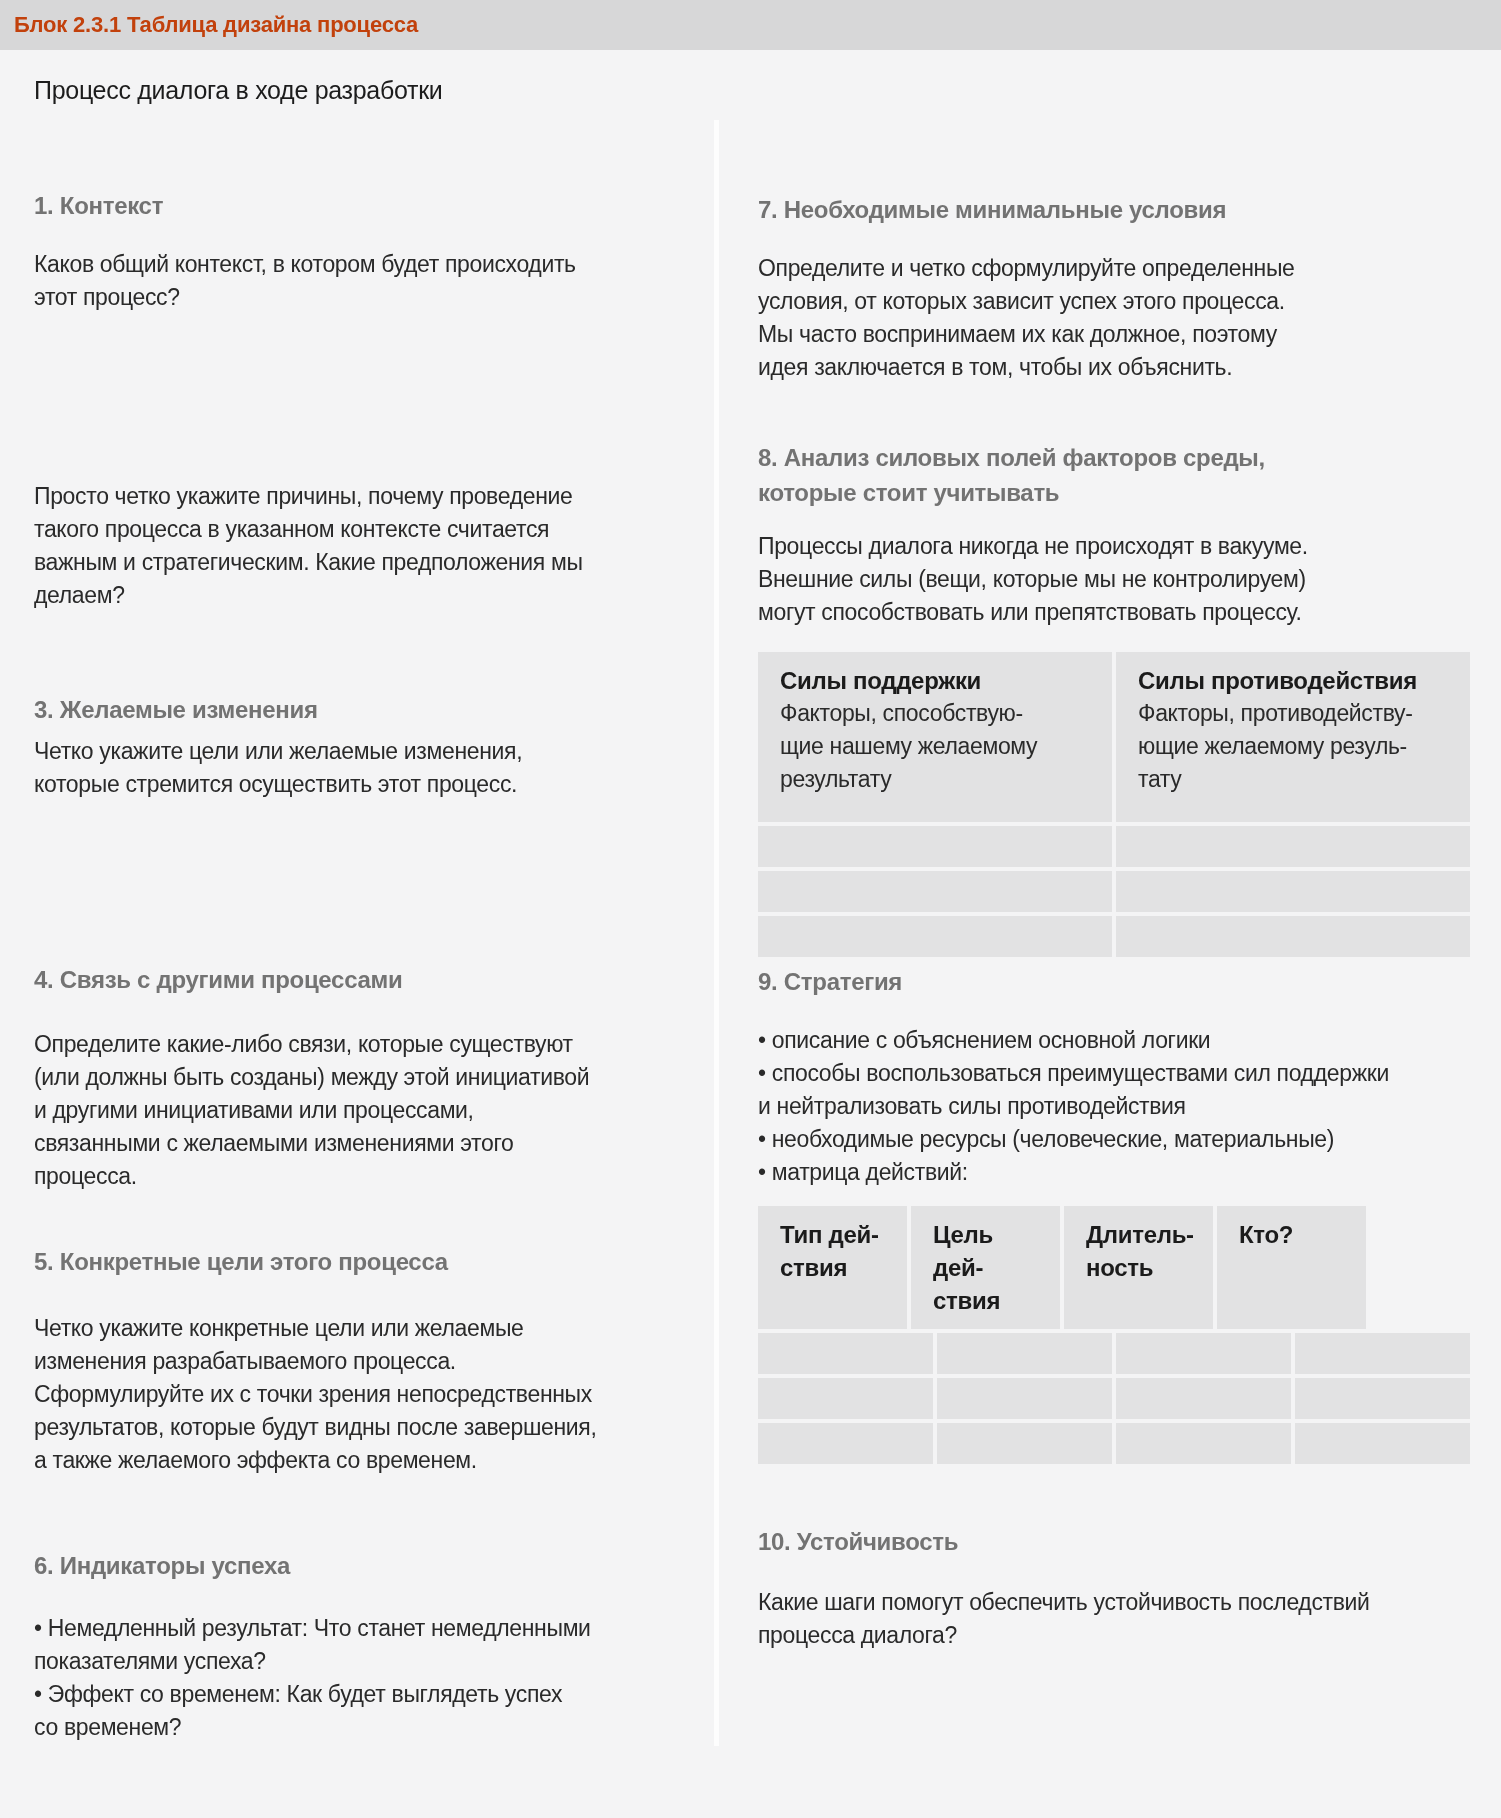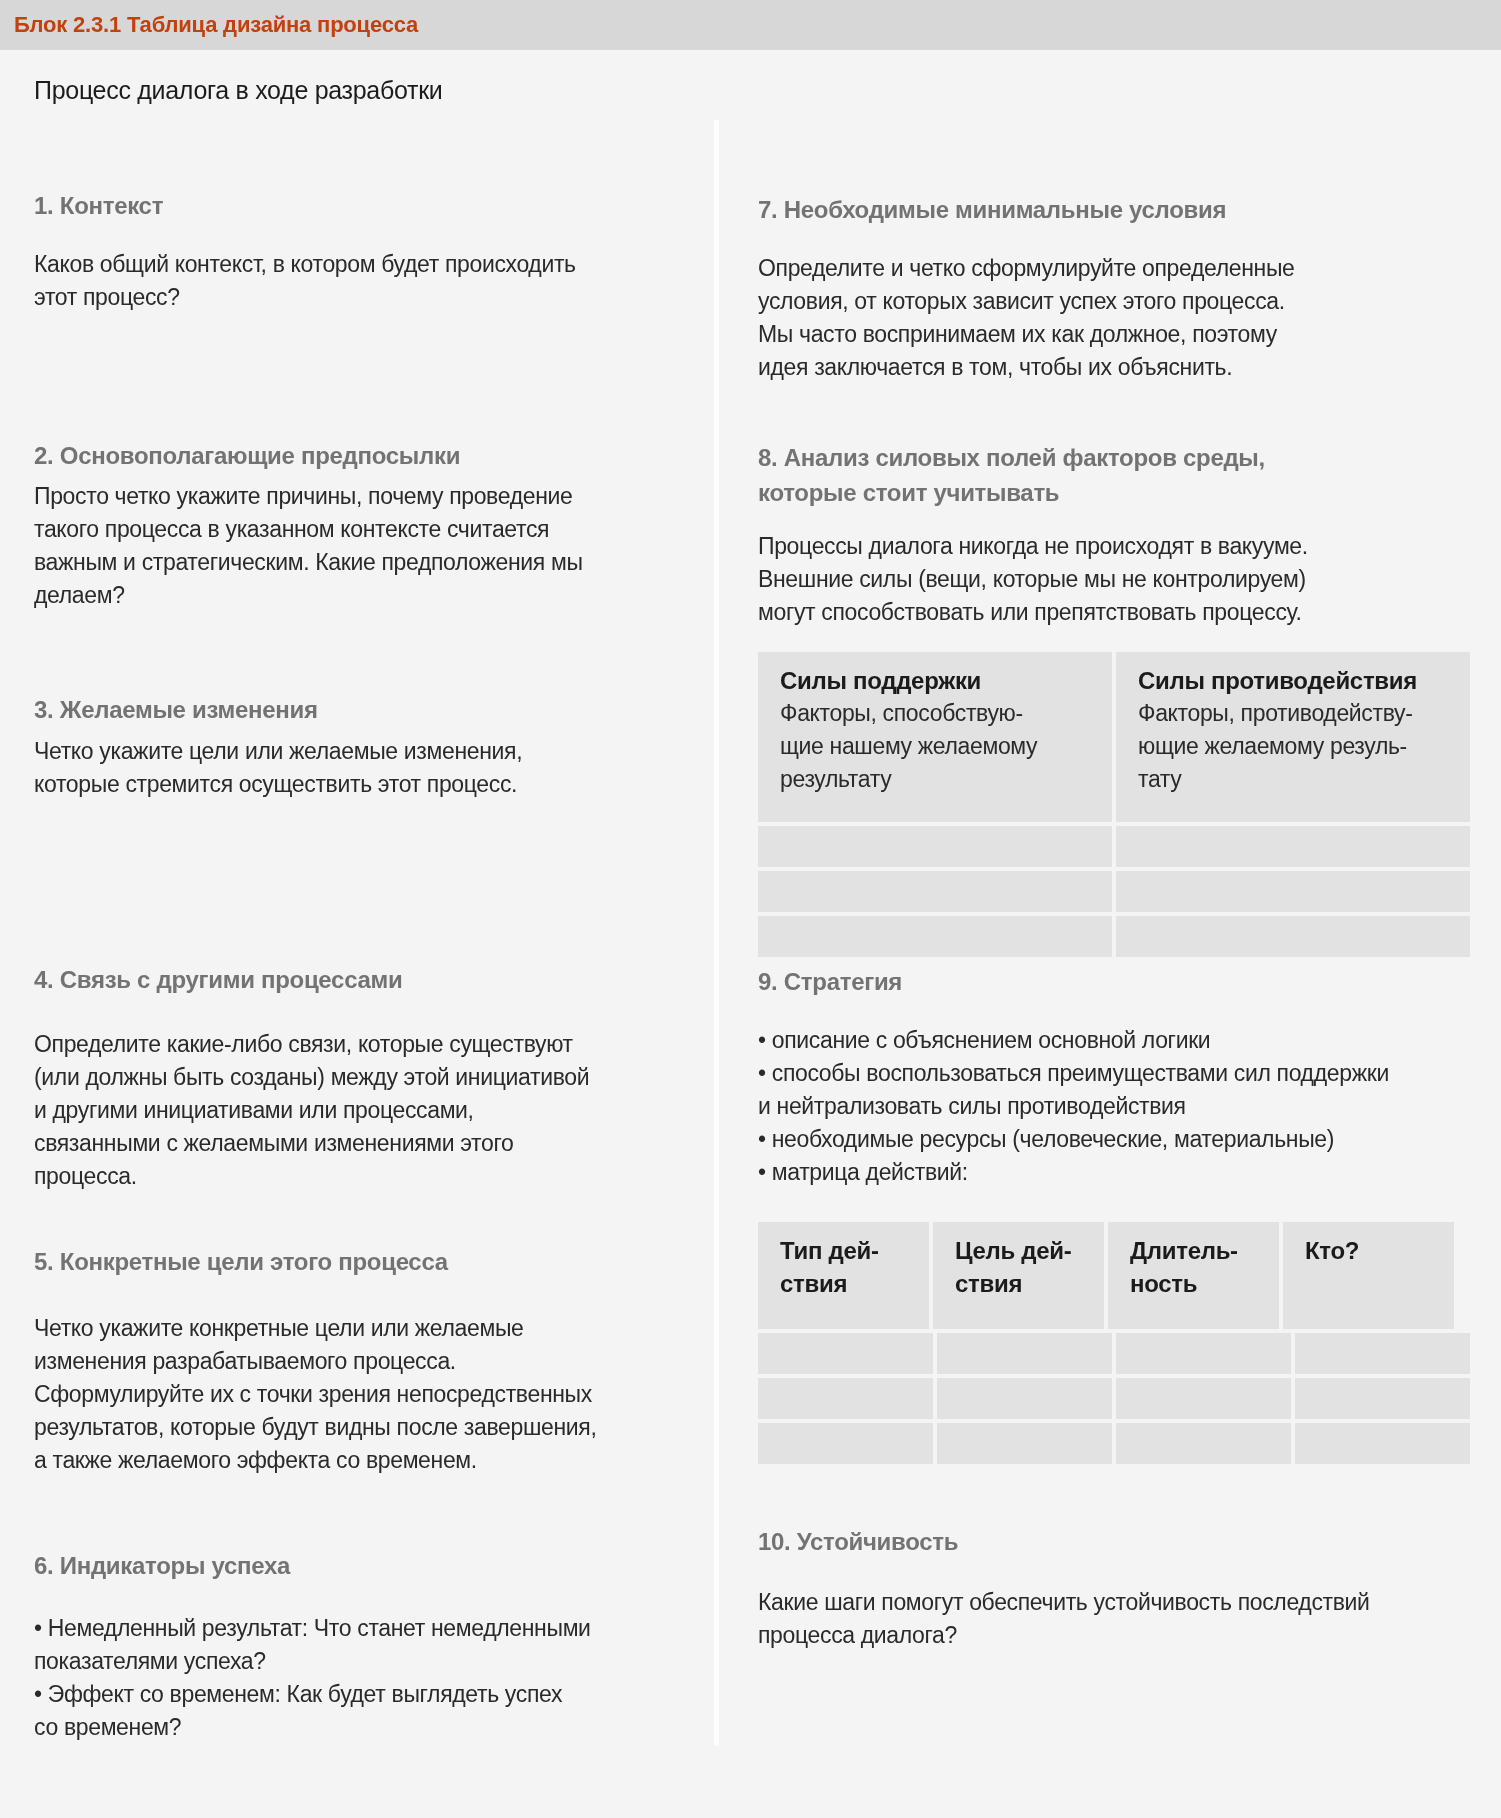--- a/index.html
+++ b/index.html
@@ -47,43 +47,42 @@
   .tbl{position:absolute;left:758px;width:712px;}
   .cellbg{background:#e2e2e3;}
   .t1 .hdr{display:flex;gap:4px;}
   .t1 .hdr .cell{width:354px;box-sizing:border-box;padding:12px 18px 26px 22px;}
   .t1 .hdr .cell .ct{font-size:24px;font-weight:bold;color:#1b1b1b;line-height:33px;letter-spacing:-0.3px;}
   .t1 .hdr .cell .cd{font-size:23px;color:#2a2a2a;line-height:33px;letter-spacing:-0.35px;white-space:pre-line;}
   .t1 .row{display:flex;gap:4px;margin-top:4px;}
   .t1 .row .cell{width:354px;height:41px;}
 
   .t2 .hdr{display:flex;gap:4px;}
-  .t2 .hdr .cell{width:171px;box-sizing:border-box;padding:12px 12px 29px 22px;
-    font-size:24px;font-weight:bold;color:#1b1b1b;line-height:33px;letter-spacing:-0.3px;white-space:pre-line;margin-top:16px;}
+  .t2 .hdr .cell{width:149px;box-sizing:border-box;padding:12px 12px 12px 22px;
+    font-size:24px;font-weight:bold;color:#1b1b1b;line-height:33px;letter-spacing:-0.3px;white-space:pre-line;}
   .t2 .row{display:flex;gap:4px;margin-top:4px;}
   .t2 .row .cell{width:175px;height:41px;}
 </style>
 </head>
 <body>
 
 <div class="page">
 
   <div class="topbar">
     <div class="label">Блок 2.3.1 Таблица дизайна процесса</div>
   </div>
 
   <div class="doc-title">Процесс диалога в ходе разработки</div>
 
   <div class="divider"></div>
 
   <div class="h lcol" style="top:188px">1. Контекст</div>
   <div class="p lcol" style="top:248px">Каков общий контекст, в котором будет происходить
 этот процесс?</div>
 
-  <div class="h lcol" style="top:438px">2. Основополагающие предпосылки</div>
   <div class="p lcol" style="top:480px">Просто четко укажите причины, почему проведение
 такого процесса в указанном контексте считается
 важным и стратегическим. Какие предположения мы
 делаем?</div>
 
   <div class="h lcol" style="top:692px">3. Желаемые изменения</div>
   <div class="p lcol" style="top:735px">Четко укажите цели или желаемые изменения,
 которые стремится осуществить этот процесс.</div>
 
   <div class="h lcol" style="top:962px">4. Связь с другими процессами</div>

